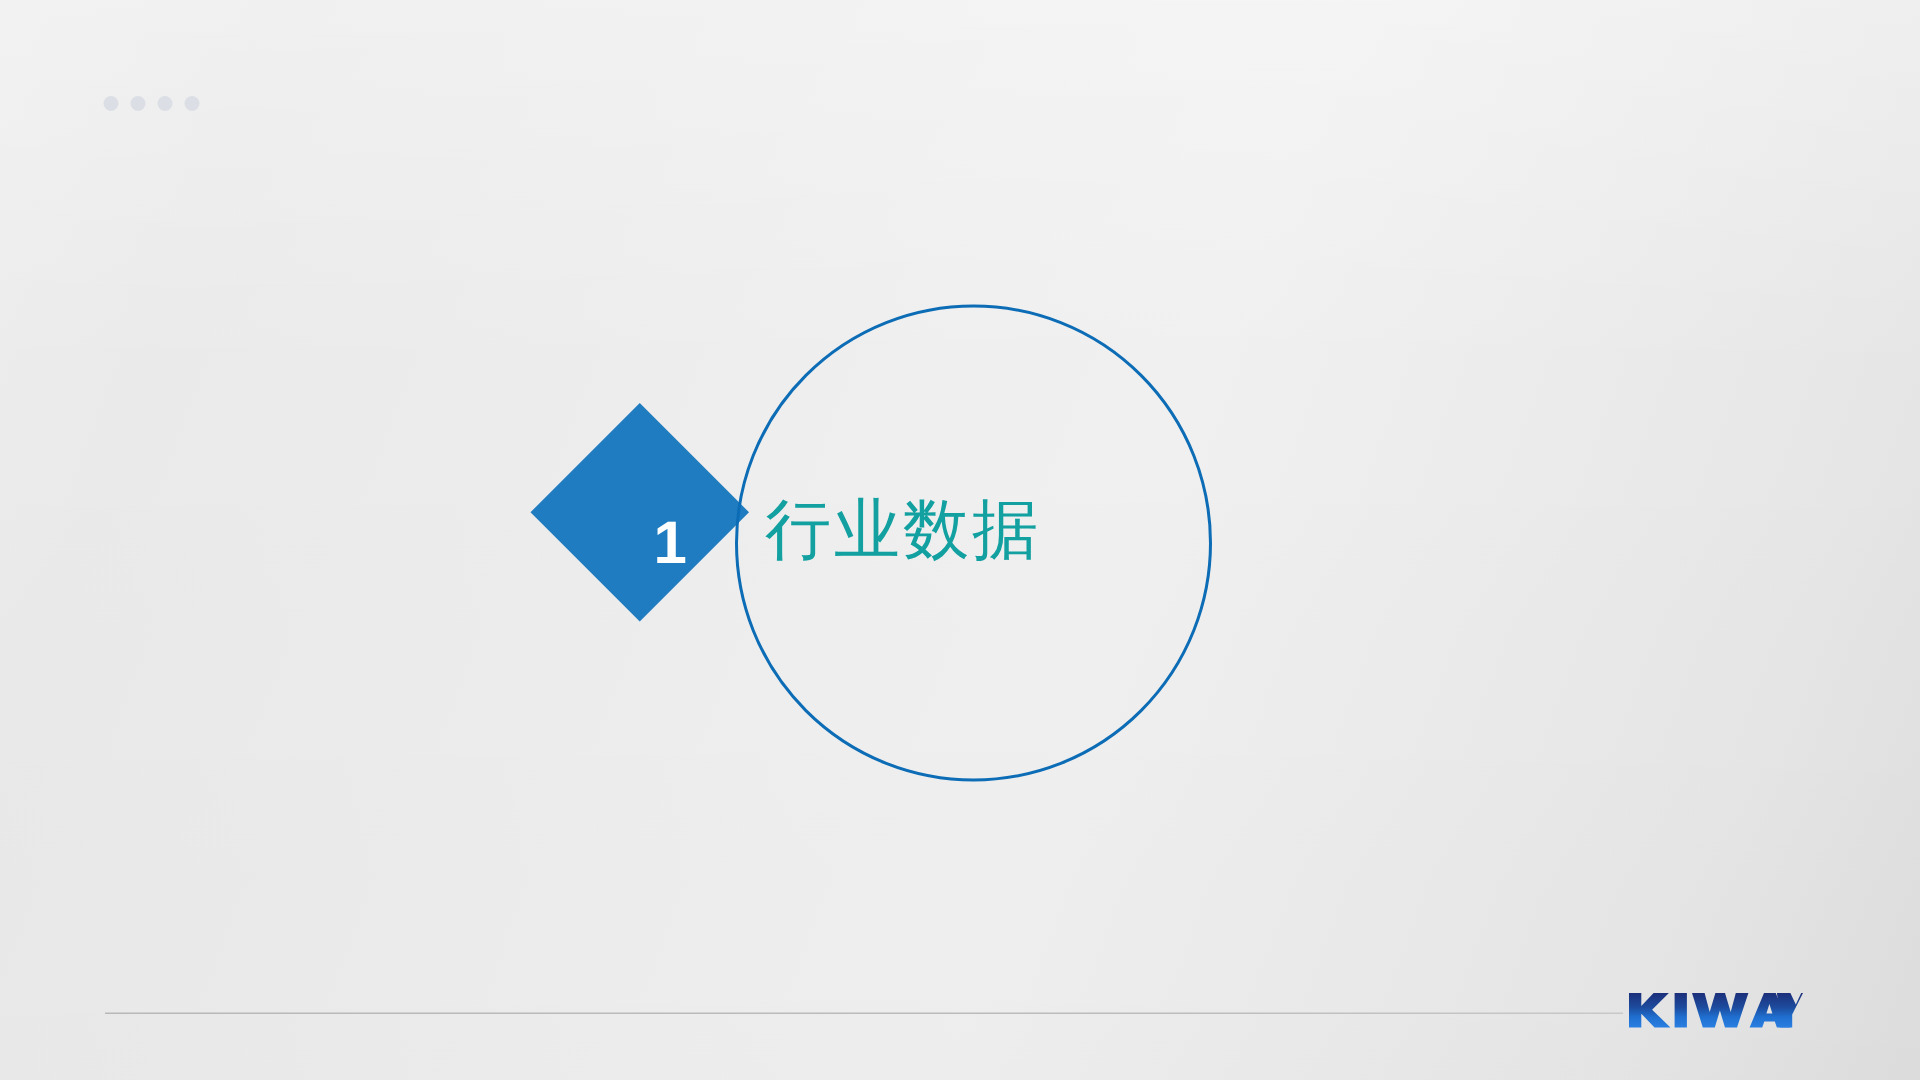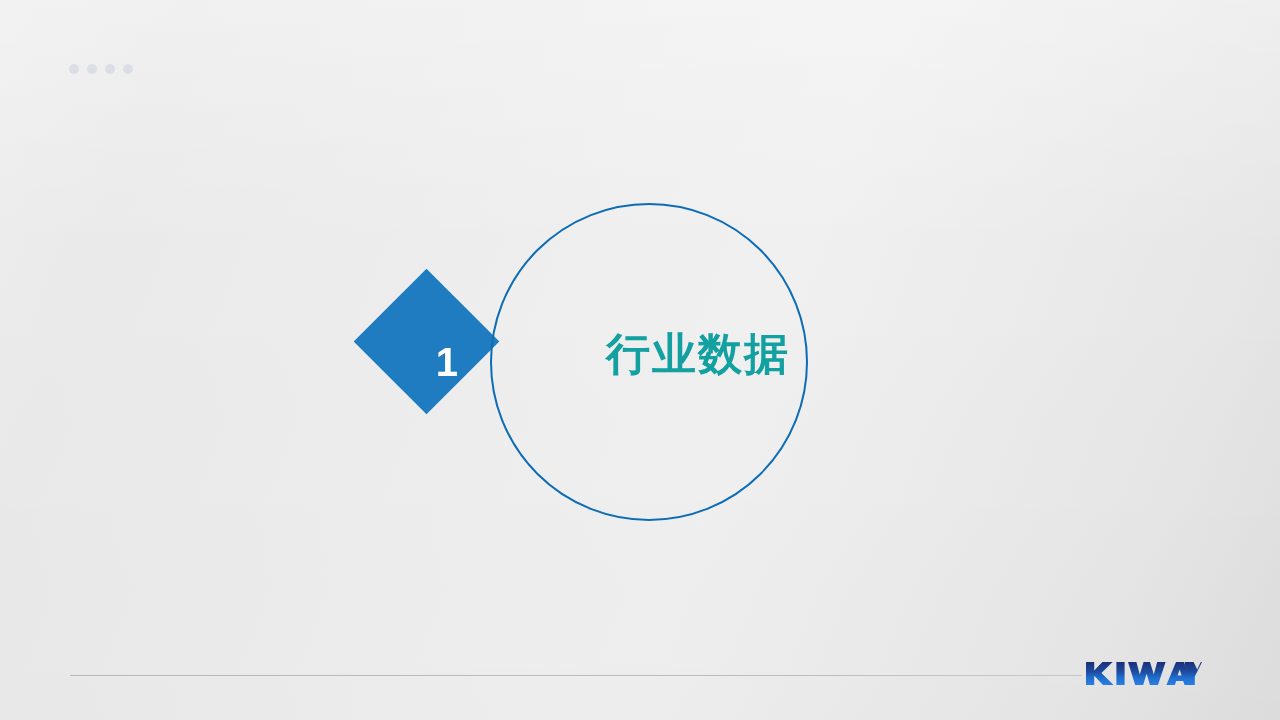--- a/index.html
+++ b/index.html
@@ -101,24 +101,24 @@
     line-height: 1;
     z-index: 4;
     pointer-events: none;
   }
 
   .section-title {
     position: absolute;
     left: 510px;
     top: 330px;
     width: 280px;
-    text-align: right;
+    text-align: left;
     color: #12a0a0;
     font-size: 44px;
-    font-weight: 700;
+    font-weight: 400;
     letter-spacing: 2px;
     line-height: 1.1;
     z-index: 5;
     font-family: "DejaVu Sans", "Liberation Sans", sans-serif;
     white-space: nowrap;
   }
 
   
   .footer-rule {
     position: absolute;

